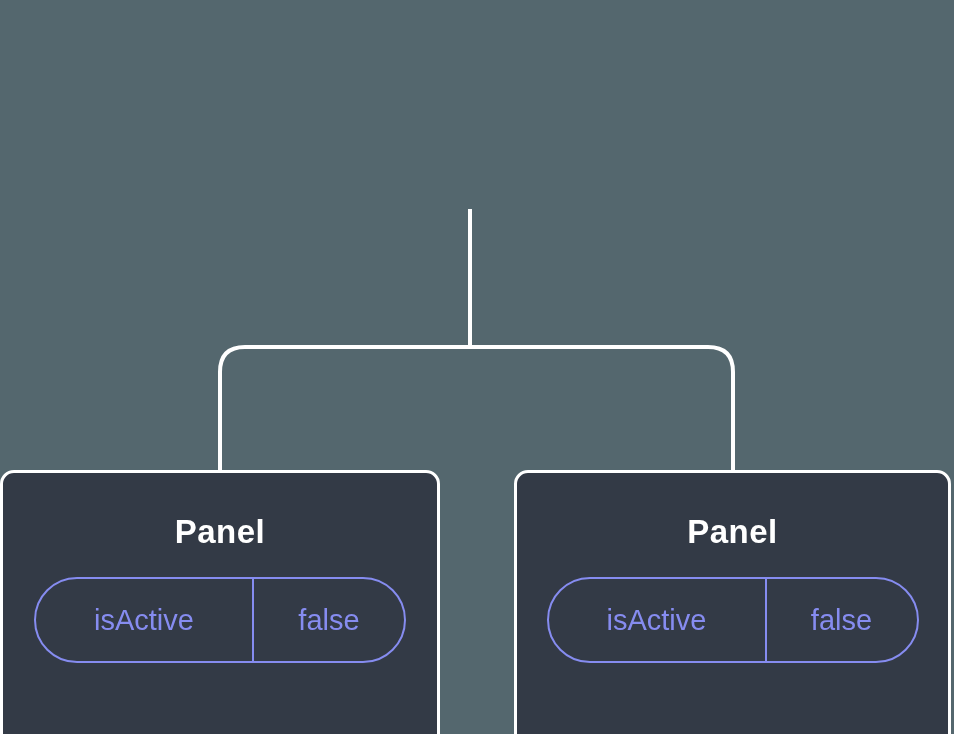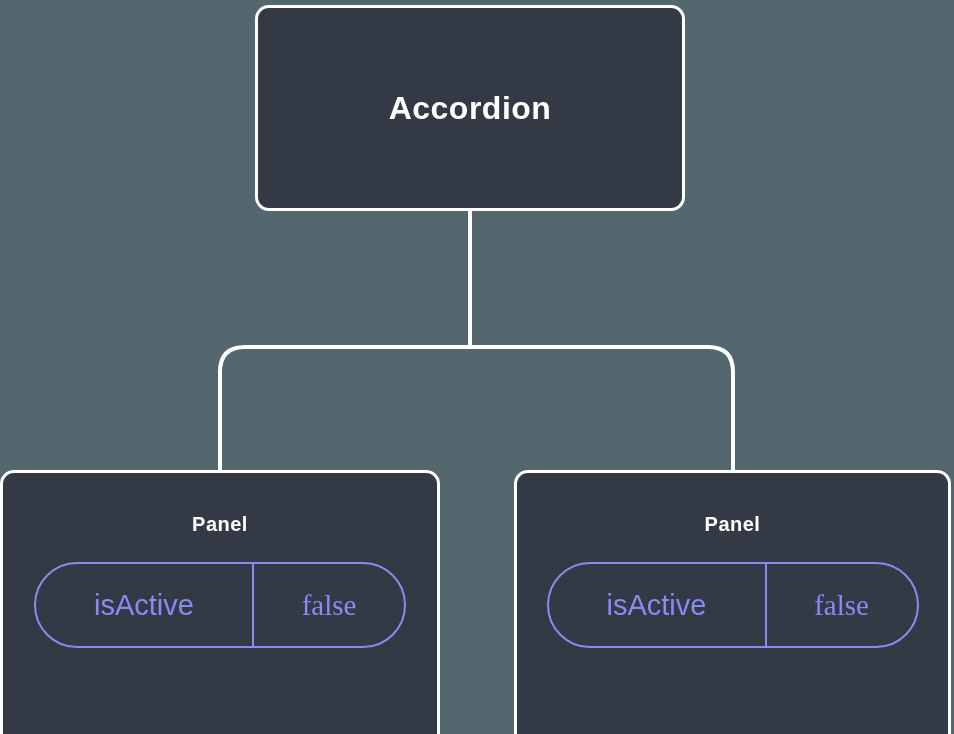--- a/index.html
+++ b/index.html
@@ -57,21 +57,21 @@
     width:440px;
     height:290px;
     display:flex;
     flex-direction:column;
     align-items:center;
     padding-top:40px;
   }
   .node-panel-left{ left:0px; }
   .node-panel-right{ left:514px; width:437px; }
   .node-panel .node-label{
-    font-size:20px;
+    font-size:33px;
     font-weight:600;
     letter-spacing:0.5px;
   }
   .prop-pill{
     margin-top:26px;
     display:flex;
     align-items:stretch;
     height:86px;
     border:2px solid var(--accent);
     border-radius:60px;
@@ -84,36 +84,32 @@
     justify-content:center;
   }
   .prop-name{
     width:216px;
     padding:0 20px;
   }
   .prop-value{
     width:152px;
     border-left:2px solid var(--accent);
     padding:0 20px;
-    font-family:Liberation Serif, serif;
   }
 </style>
 </head>
 <body>
 
 <div class="canvas">
 
   <svg class="connectors" width="954" height="734" viewBox="0 0 954 734" aria-hidden="true">
     <path d="M470 209 L470 347"></path>
     <path d="M220 472 L220 372 Q220 347 245 347 L708 347 Q733 347 733 372 L733 472"></path>
   </svg>
 
-  <div class="node node-root">
-    <span class="node-label">Accordion</span>
-  </div>
 
   <div class="node node-panel node-panel-left">
     <span class="node-label">Panel</span>
     <div class="prop-pill">
       <span class="prop-cell prop-name">isActive</span>
       <span class="prop-cell prop-value">false</span>
     </div>
   </div>
 
   <div class="node node-panel node-panel-right">

